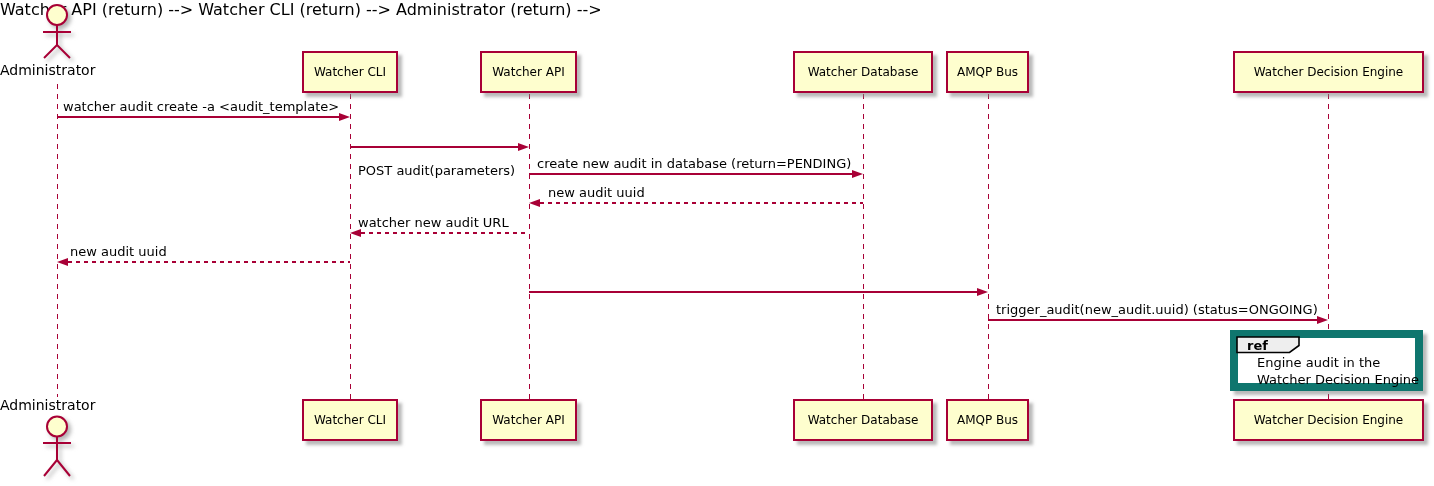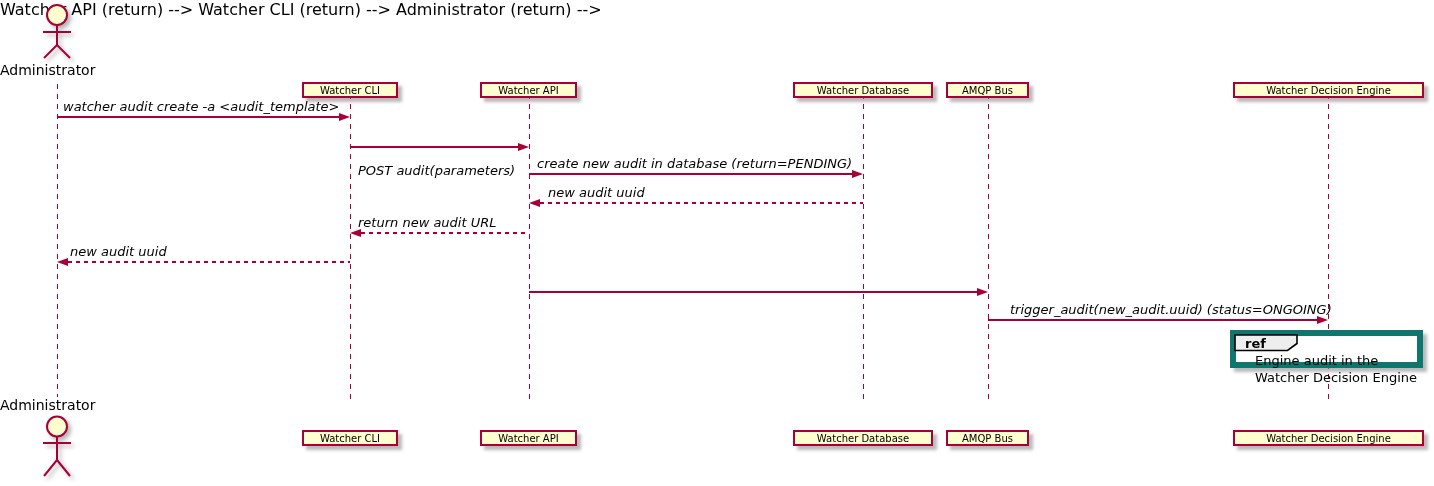--- a/index.html
+++ b/index.html
@@ -2,38 +2,38 @@
 <html><head>
 <meta charset="utf-8">
 <style>
   html,body{margin:0;padding:0;background:#ffffff;}
   body{font-family:"DejaVu Sans","Liberation Sans",sans-serif;color:#000;}
   #stage{position:relative;width:1434px;height:486px;background:#fff;overflow:hidden;}
 
   .lifeline{position:absolute;width:1px;
     background:repeating-linear-gradient(to bottom,#A80036 0 5px,transparent 5px 10px);}
 
-  .pbox{position:absolute;height:16px;box-sizing:border-box;
+  .pbox{position:absolute;height:42px;box-sizing:border-box;
     background:#FEFECE;border:2px solid #A80036;
     display:flex;align-items:center;justify-content:center;
-    font-size:10px;white-space:nowrap;
-    box-shadow:4px 4px 3px rgba(130,130,130,0.55);margin-top:31px;}
+    font-size:12px;white-space:nowrap;
+    box-shadow:4px 4px 3px rgba(130,130,130,0.55);}
 
   .actor-label{position:absolute;width:114px;text-align:left;font-size:14px;white-space:nowrap;}
   .actor-svg{position:absolute;filter:drop-shadow(3px 3px 2px rgba(130,130,130,0.6));}
 
   .msgline{position:absolute;height:1.5px;background:#A80036;}
   .msgline.dashed{background:repeating-linear-gradient(to right,#A80036 0 4px,transparent 4px 8px);}
   .ah{position:absolute;width:0;height:0;border-top:4px solid transparent;border-bottom:4px solid transparent;}
   .ah-r{border-left:11px solid #A80036;}
   .ah-l{border-right:11px solid #A80036;}
-  .msglabel{position:absolute;font-size:13px;line-height:16px;white-space:nowrap;font-style:italic;}
+  .msglabel{position:absolute;font-size:13px;line-height:16px;white-space:nowrap;}
 
-  .refbox{position:absolute;left:1230px;top:330px;width:193px;height:38px;box-sizing:border-box;
-    background:#ffffff;border:6px solid #0f766e;box-shadow:4px 4px 3px rgba(130,130,130,0.55);}
+  .refbox{position:absolute;left:1230px;top:330px;width:193px;height:61px;box-sizing:border-box;
+    background:#ffffff;border:8px solid #0f766e;box-shadow:4px 4px 3px rgba(130,130,130,0.55);}
   .ref-tab{position:absolute;left:-2px;top:-2px;}
   .ref-keyword{position:absolute;left:9px;top:0px;font-size:13px;font-weight:bold;line-height:15px;}
   .ref-body{position:absolute;left:19px;top:16px;font-size:13px;line-height:17px;white-space:nowrap;}
 </style>
 </head>
 <body>
 
 <div id="stage">
 
   
@@ -75,35 +75,35 @@
   <div class="msglabel" style="left:537px;top:156px;">create new audit in database (return=PENDING)</div>
   <div class="msgline" style="left:529px;top:173px;width:323px;"></div>
   <div class="ah ah-r" style="left:852px;top:170px;"></div>
 
    Watcher API (return) --&gt;
   <div class="msglabel" style="left:548px;top:185px;">new audit uuid</div>
   <div class="msgline dashed" style="left:540px;top:202px;width:323px;"></div>
   <div class="ah ah-l" style="left:529px;top:199px;"></div>
 
    Watcher CLI (return) --&gt;
-  <div class="msglabel" style="left:358px;top:215px;">return new audit URL</div>
+  <div class="msglabel" style="left:358px;top:215px;">watcher new audit URL</div>
   <div class="msgline dashed" style="left:361px;top:232px;width:168px;"></div>
   <div class="ah ah-l" style="left:350px;top:229px;"></div>
 
    Administrator (return) --&gt;
   <div class="msglabel" style="left:70px;top:244px;">new audit uuid</div>
   <div class="msgline dashed" style="left:68px;top:261px;width:282px;"></div>
   <div class="ah ah-l" style="left:57px;top:258px;"></div>
 
   
   <div class="msgline" style="left:529px;top:291px;width:448px;"></div>
   <div class="ah ah-r" style="left:977px;top:288px;"></div>
 
   
-  <div class="msglabel" style="left:996px;top:302px;margin-left:14px;">trigger_audit(new_audit.uuid) (status=ONGOING)</div>
+  <div class="msglabel" style="left:996px;top:302px;">trigger_audit(new_audit.uuid) (status=ONGOING)</div>
   <div class="msgline" style="left:988px;top:319px;width:329px;"></div>
   <div class="ah ah-r" style="left:1317px;top:316px;"></div>
 
   
   <div class="refbox">
     <svg class="ref-tab" width="66" height="18">
       <path d="M1,1 H63 V9.5 L53.5,16.5 H1 Z" fill="#EEEEEE" stroke="#000000" stroke-width="1.6"></path>
     </svg>
     <div class="ref-keyword">ref</div>
     <div class="ref-body">

